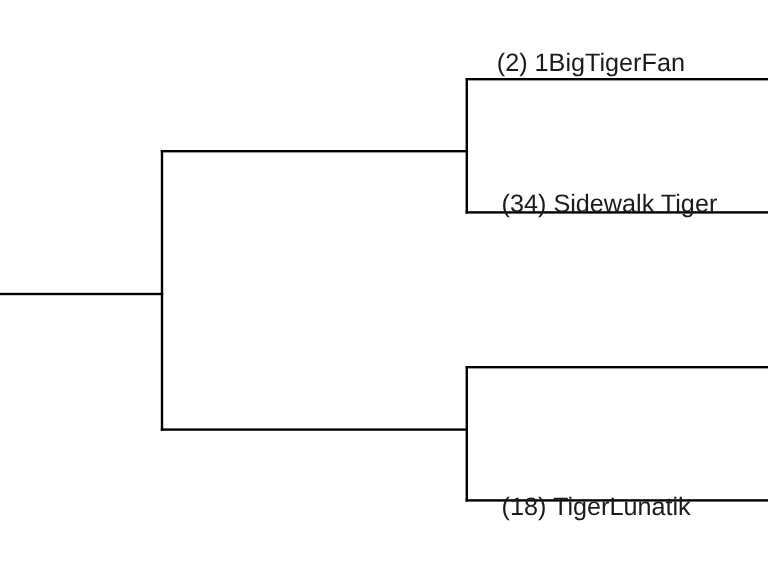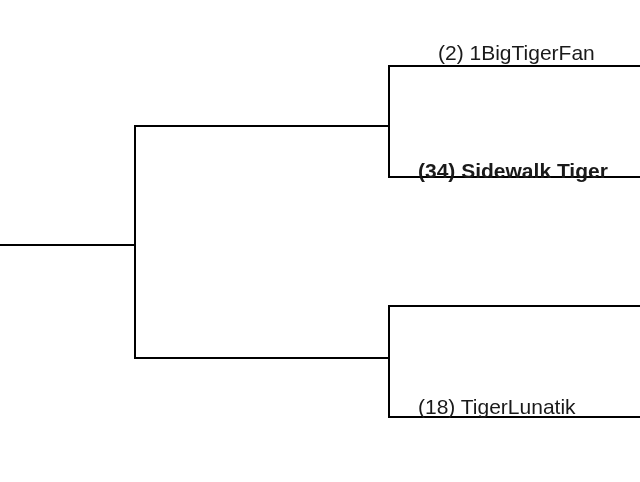--- a/index.html
+++ b/index.html
@@ -44,20 +44,20 @@
   <div class="line" style="left:134px; top:357px; width:256px; height:2px;"></div>
 
   <div class="line" style="left:388px; top:65px; width:2px; height:113px;"></div>
   <div class="line" style="left:388px; top:65px; width:252px; height:2px;"></div>
   <div class="line" style="left:388px; top:176px; width:252px; height:2px;"></div>
 
   <div class="line" style="left:388px; top:305px; width:2px; height:113px;"></div>
   <div class="line" style="left:388px; top:305px; width:252px; height:2px;"></div>
   <div class="line" style="left:388px; top:416px; width:252px; height:2px;"></div>
 
-  <div class="entrant-label" style="left:414px; top:40px;margin-left:24px;">(2) 1BigTigerFan</div>
+  <div class="entrant-label" style="left:414px; top:40px;">(2) 1BigTigerFan</div>
 
-  <div class="entrant-label" style="left:418px; top:158px;font-weight:bold;">(34) Sidewalk Tiger</div>
+  <div class="entrant-label" style="left:418px; top:158px;">(34) Sidewalk Tiger</div>
 
 
-  <div class="entrant-label" style="left:418px; top:394px;">(18) TigerLunatik</div>
+  <div class="entrant-label" style="left:418px; top:410px;">(18) TigerLunatik</div>
 
 </div>
 
 </body></html>

